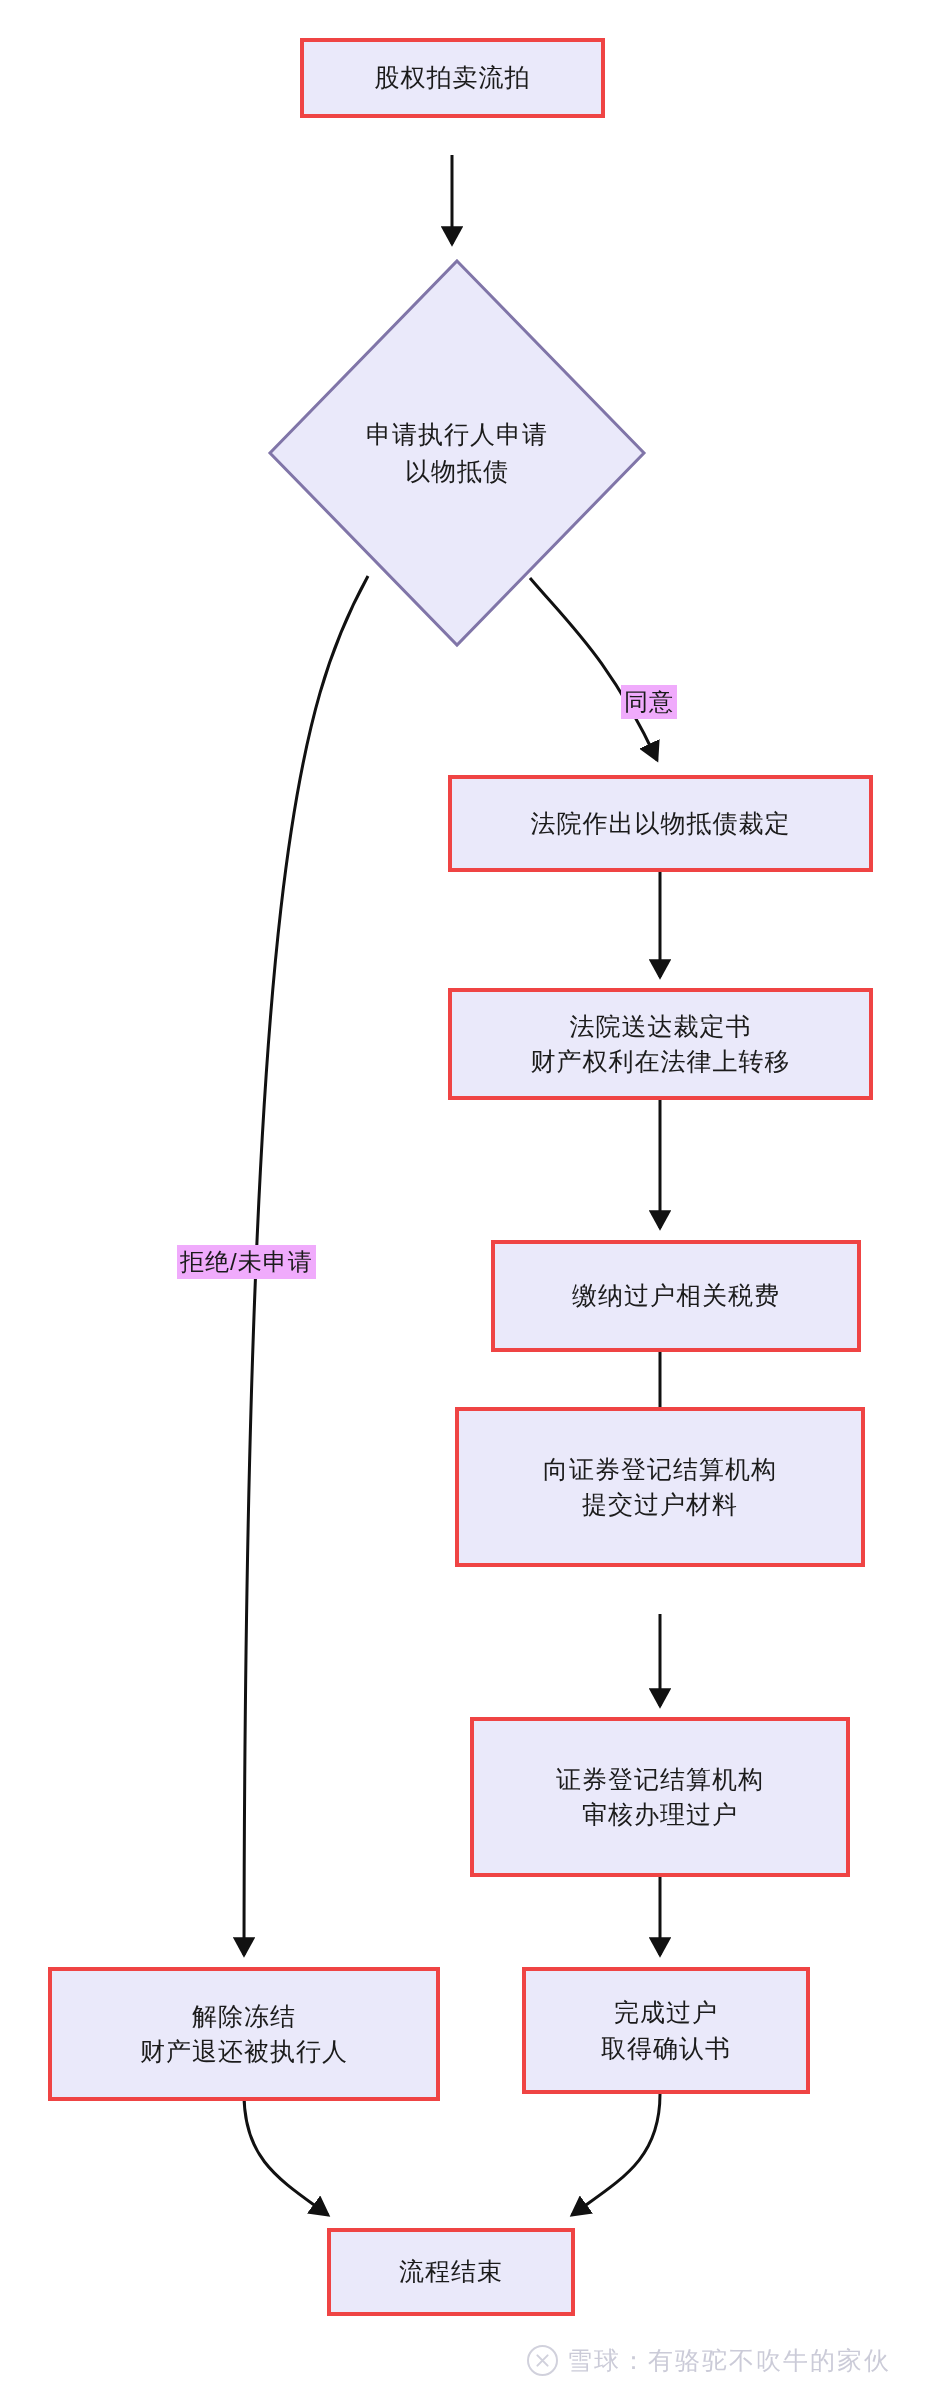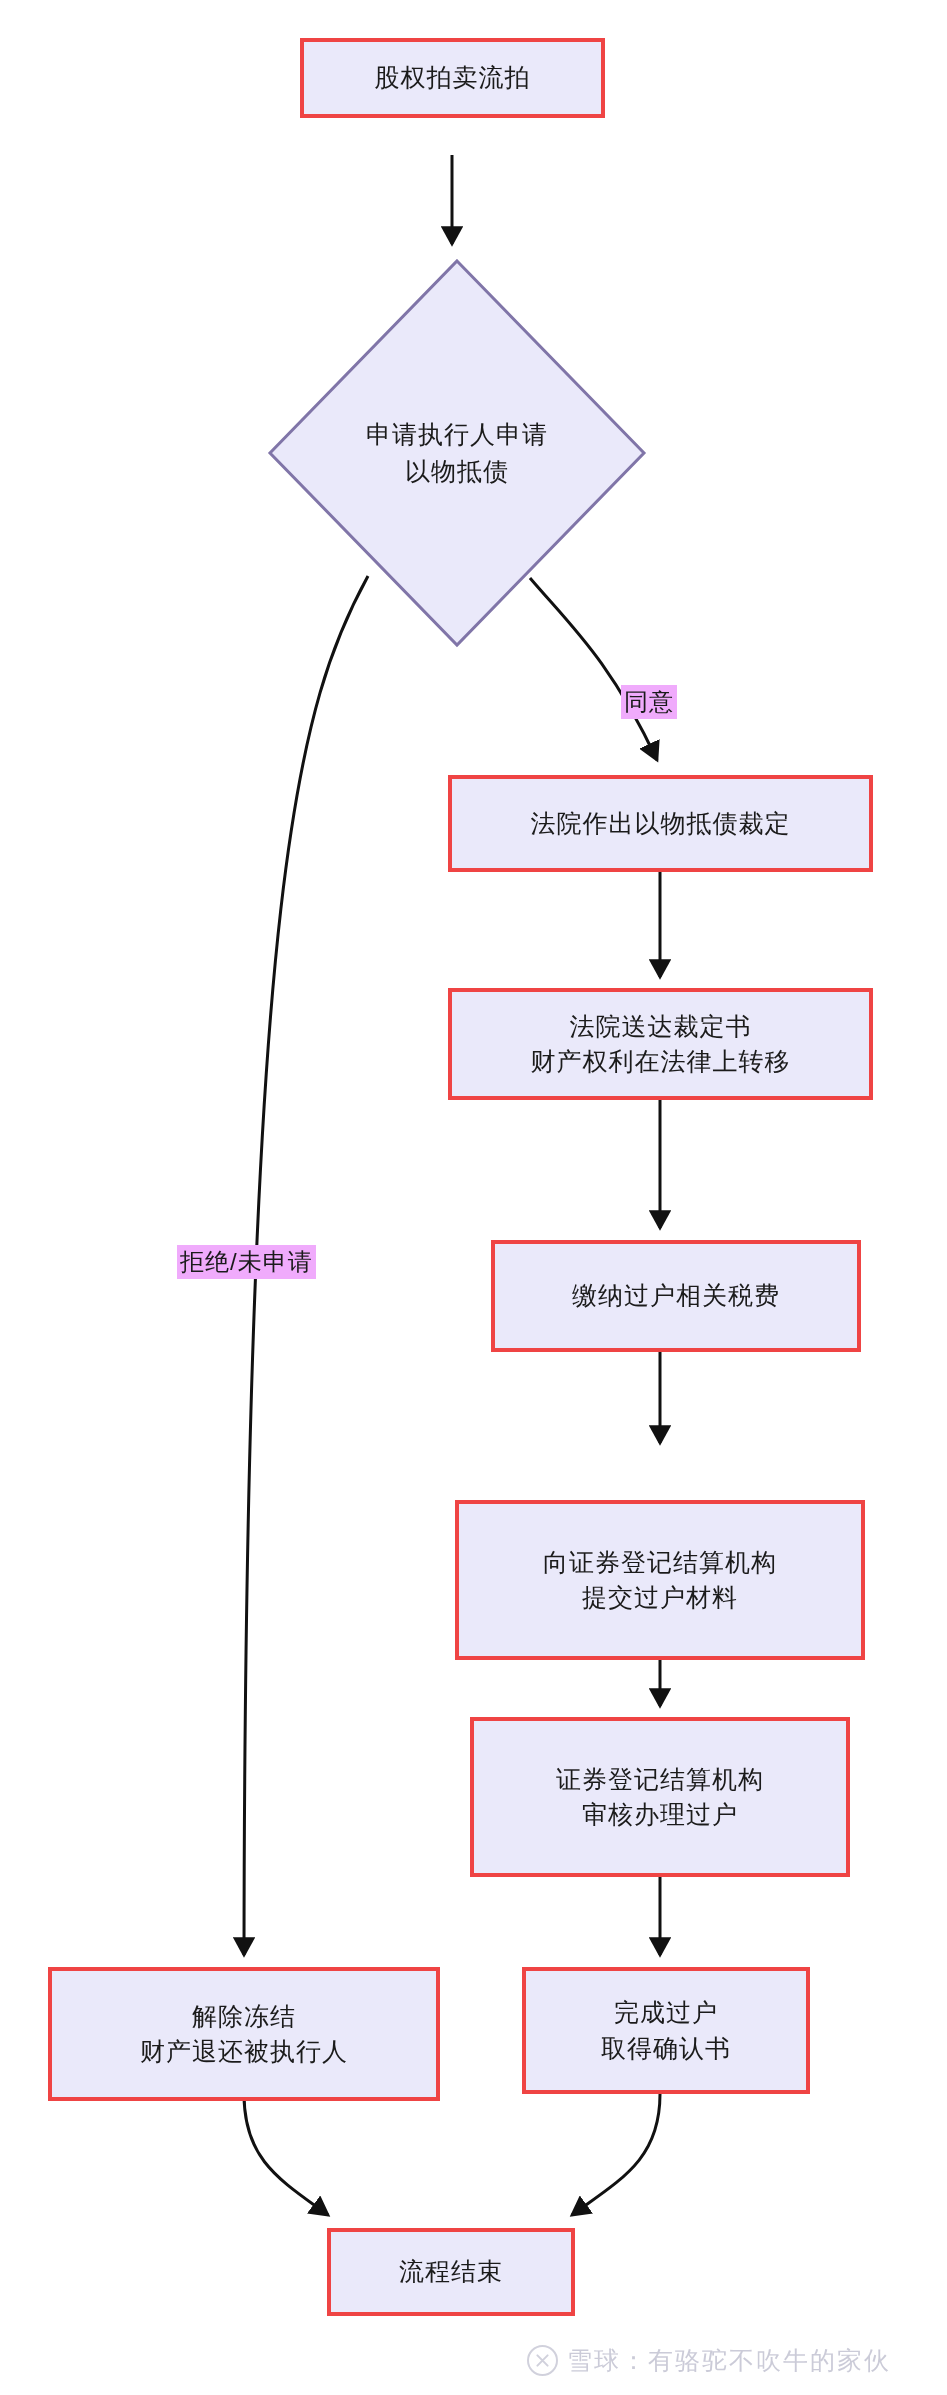--- a/index.html
+++ b/index.html
@@ -134,21 +134,21 @@
 
   <div class="node" style="left:448px;top:988px;width:425px;height:112px;">
     <span>法院送达裁定书
 财产权利在法律上转移</span>
   </div>
 
   <div class="node" style="left:475px;top:1240px;width:370px;height:112px;margin-left:16px;">
     <span>缴纳过户相关税费</span>
   </div>
 
-  <div class="node" style="left:455px;top:1500px;width:410px;height:160px;">
+  <div class="node" style="left:455px;top:1407px;width:410px;height:160px;">
     <span>向证券登记结算机构
 提交过户材料</span>
   </div>
 
   <div class="node" style="left:470px;top:1717px;width:380px;height:160px;">
     <span>证券登记结算机构
 审核办理过户</span>
   </div>
 
   <div class="node" style="left:48px;top:1967px;width:392px;height:134px;">

